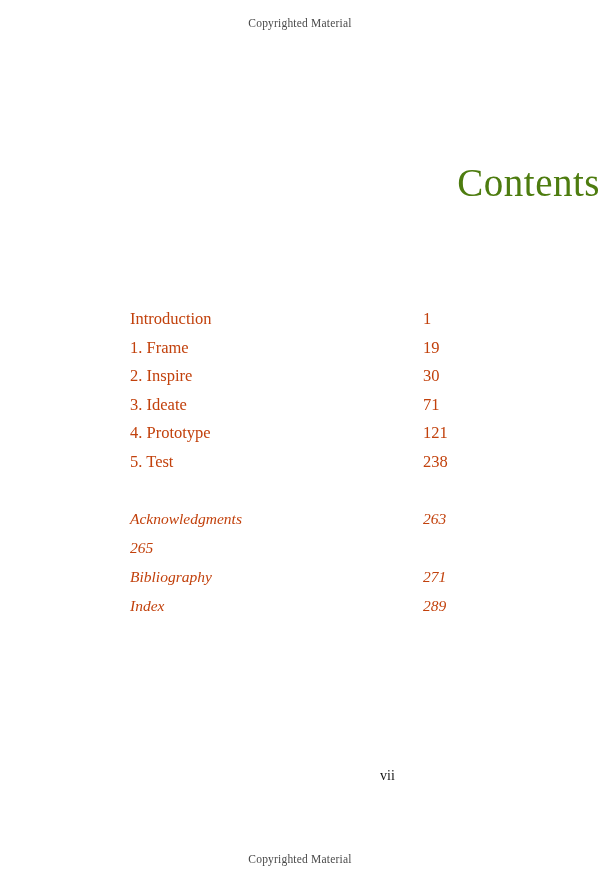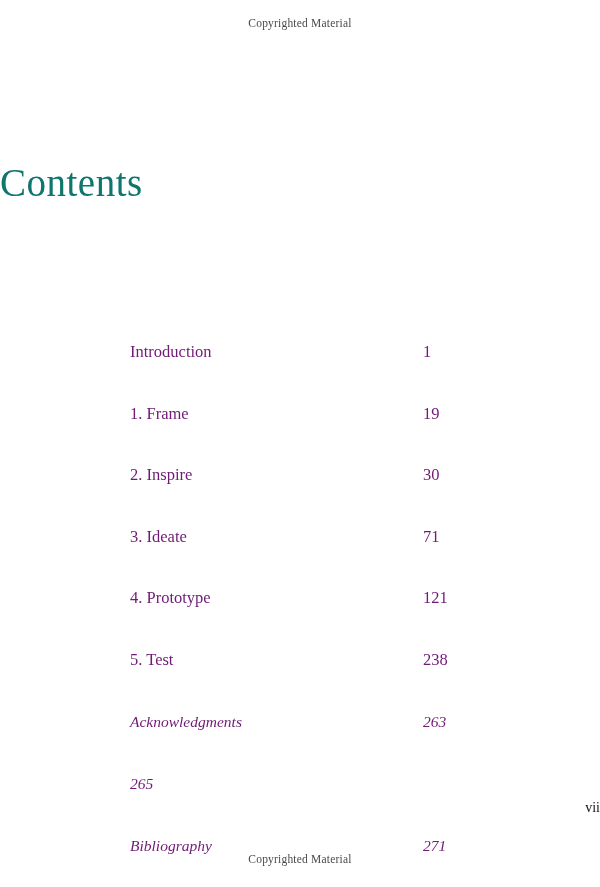--- a/index.html
+++ b/index.html
@@ -33,26 +33,26 @@
     letter-spacing: 0.2px;
   }
   .watermark-top { top: 17px; }
   .watermark-bottom { top: 853px; }
 
   .title {
     position: absolute;
     top: 160px;
     left: 0;
     width: 100%;
-    text-align: left;
+    text-align: right;
     font-family: "Liberation Serif", serif;
     font-size: 39px;
     font-weight: 400;
     letter-spacing: 0.5px;
-    color: #0f766e;
+    color: #4d7c0f;
   }
 
   .toc {
     position: absolute;
     top: 305px;
     left: 130px;
     width: 345px;
   }
   .toc-group {
     margin: 0;
@@ -60,43 +60,42 @@
   }
   .toc-group.back-matter {
     margin-top: 28px;
   }
   .toc-row {
     display: flex;
     justify-content: space-between;
     align-items: baseline;
     font-size: 16.5px;
     line-height: 28.5px;
-    color: #701a75;
-    margin-top: 33px;
+    color: #c2410c;
   }
   .toc-group.back-matter .toc-row {
     font-style: italic;
     font-size: 15.5px;
     line-height: 29px;
   }
   .toc-label {
     white-space: nowrap;
   }
   .toc-page {
     width: 52px;
     text-align: left;
     flex: 0 0 52px;
   }
 
   .folio {
     position: absolute;
-    top: 800px;
+    top: 768px;
     left: 0;
     width: 100%;
-    text-align: right;
+    text-align: center;
     font-size: 14px;
     color: #141414;
     padding-left: 175px;
     box-sizing: border-box;
   }
 </style>
 </head>
 <body>
 
 <div class="page">

